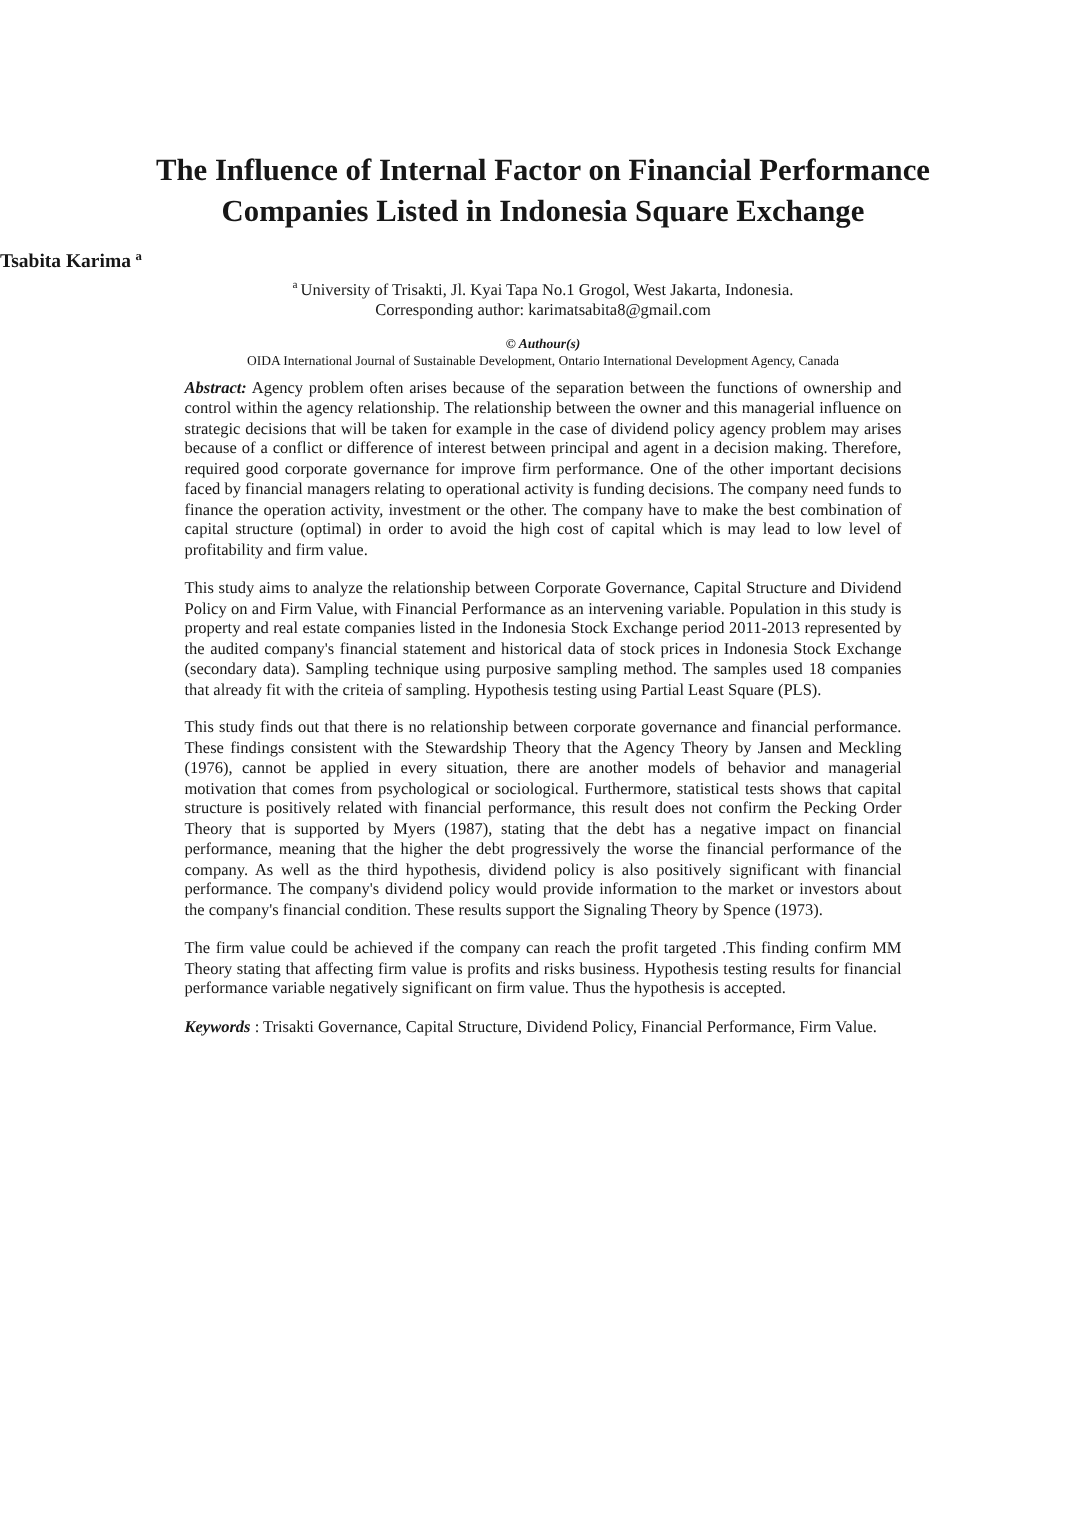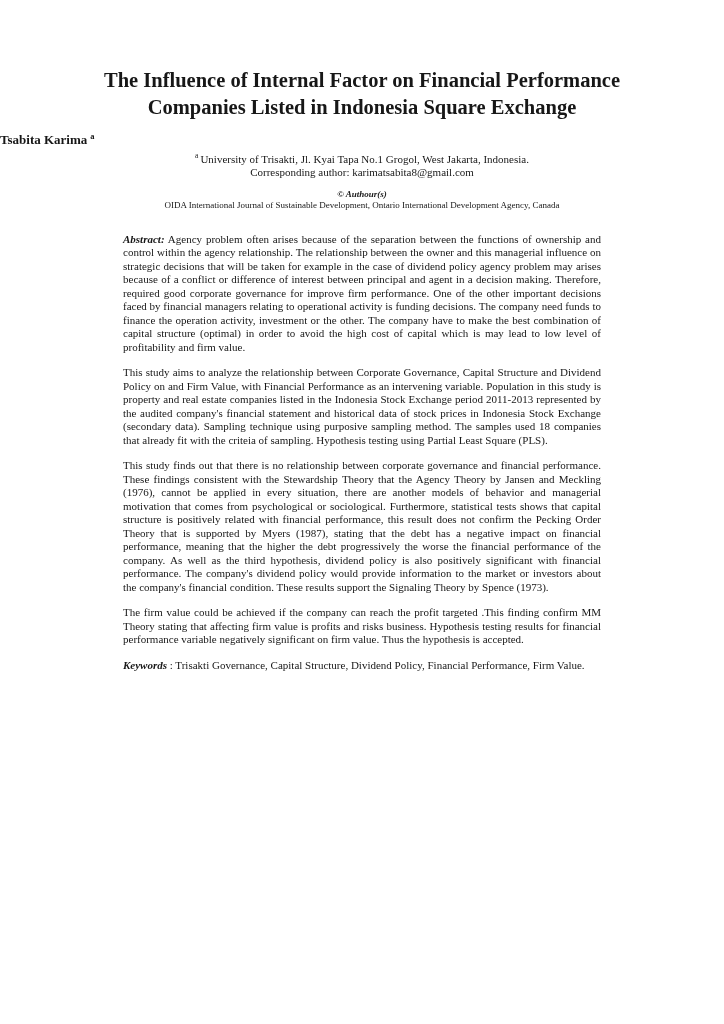--- a/index.html
+++ b/index.html
@@ -11,21 +11,21 @@
     position: relative;
     width: 724px;
     height: 1024px;
     margin: 0 auto;
     background: #ffffff;
     font-family: "Liberation Serif", "DejaVu Serif", serif;
     color: #171717;
     overflow: hidden;
   }
   .content {
-    padding-top: 67px;
+    padding-top: 101px;
   }
   .title {
     margin: 0 auto;
     text-align: center;
     font-size: 20.5px;
     font-weight: bold;
     line-height: 27px;
   }
   .title-line { display: block; }
   .author-line {
@@ -57,21 +57,21 @@
     text-align: center;
     font-size: 9px;
     line-height: 11.5px;
   }
   .copyright-line {
     font-style: italic;
     font-weight: bold;
   }
   .body-block {
     width: 478px;
-    margin: 21px auto 0;
+    margin: 6px auto 0;
     font-size: 11px;
     line-height: 13.5px;
     text-align: justify;
     font-family: Liberation Serif, serif;
   }
   .body-block p {
     margin: 0 0 12px 0;
   }
   .inline-label {
     font-weight: bold;

